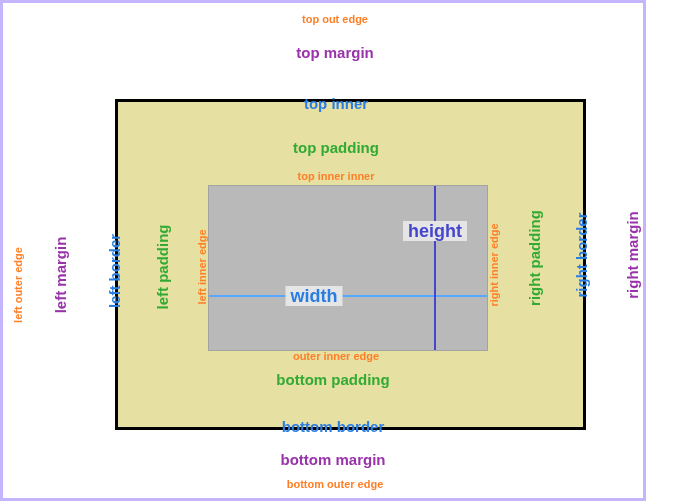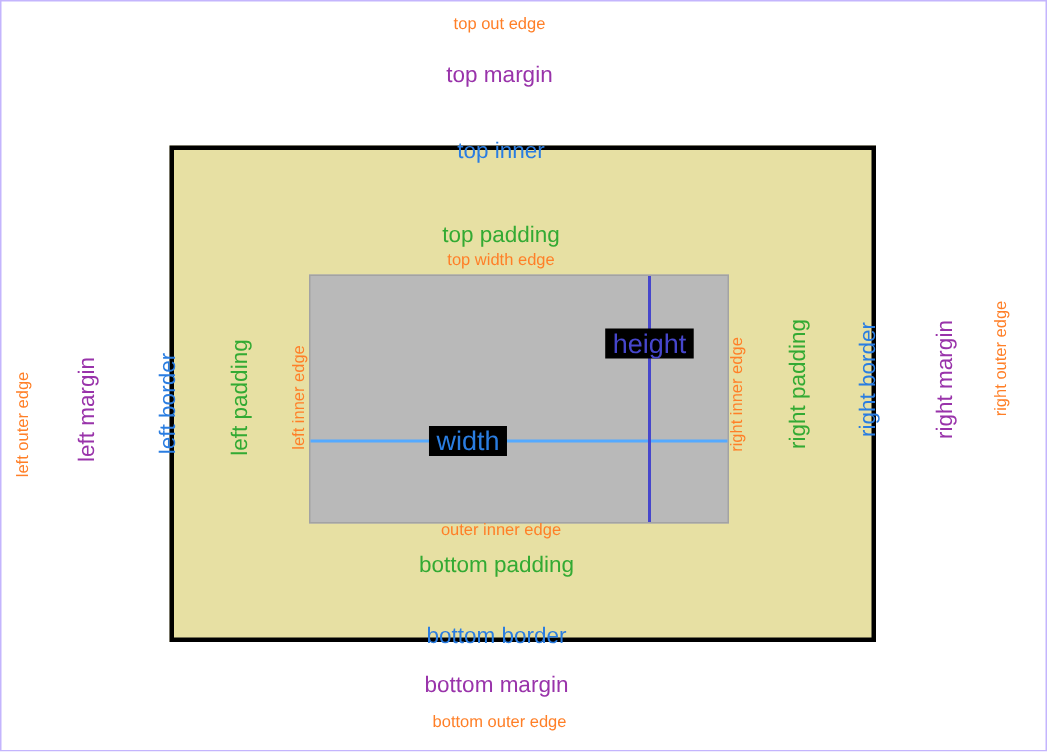--- a/index.html
+++ b/index.html
@@ -1,23 +1,24 @@
 <!DOCTYPE html>
 <html><head>
 <meta charset="utf-8">
 <style>
   * { margin: 0; padding: 0; box-sizing: border-box; }
   html, body { background: #ffffff; font-family: "Liberation Sans", sans-serif; }
   .canvas {
     position: relative;
-    width: 698px;
+    width: 646px;
     height: 501px;
     background: #ffffff;
-    border: 1px solid #c4b5fd;
+    border: 3px solid #c4b5fd;
     overflow: hidden;
+    font-weight: bold;
   }
   .lbl { position: absolute; white-space: nowrap; line-height: 1; }
   .h { transform: translate(-50%, -50%); }
   .v { transform: translate(-50%, -50%) rotate(-90deg); }
   .sm { font-size: 11px; }
   .md { font-size: 15px; }
   .lg { font-size: 18px; }
   .xl { font-size: 17px; }
   .orange { color: #ff7f27; }
   .purple { color: #9933aa; }
@@ -44,38 +45,38 @@
     left: 206px; top: 292px;
     width: 278px; height: 2px;
     background: #55aaff;
   }
   .height-line {
     position: absolute;
     left: 431px; top: 183px;
     width: 2px; height: 164px;
     background: #4646cc;
   }
-  .on-gray { background: #000000; padding: 1px 5px; }
+  .on-gray { background: #e5e5e5; padding: 1px 5px; }
 </style>
 </head>
 <body>
 
 <div class="canvas">
 
   <div class="border-box"></div>
   <div class="content-box"></div>
 
   <div class="width-line"></div>
   <div class="height-line"></div>
 
   <div class="lbl h sm orange" style="left:332px; top:16px;">top out edge</div>
   <div class="lbl h md purple" style="left:332px; top:49px;">top margin</div>
   <div class="lbl h md blue" style="left:333px; top:100px;">top inner</div>
-  <div class="lbl h md green" style="left:333px; top:144px;margin-top:12px;">top padding</div>
-  <div class="lbl h sm orange" style="left:333px; top:173px;">top width edge</div>
+  <div class="lbl h md green" style="left:333px; top:144px;">top padding</div>
+  <div class="lbl h sm orange" style="left:333px; top:173px;">top inner inner</div>
 
   <div class="lbl h lg blue on-gray" style="left:311px; top:293px;">width</div>
   <div class="lbl h lg indigo on-gray" style="left:432px; top:228px;">height</div>
 
   <div class="lbl v sm orange" style="left:15px; top:282px;">left outer edge</div>
   <div class="lbl v md purple" style="left:57px; top:272px;">left margin</div>
   <div class="lbl v md blue" style="left:111px; top:268px;">left border</div>
   <div class="lbl v md green" style="left:159px; top:264px;">left padding</div>
   <div class="lbl v sm orange" style="left:199px; top:264px;">left inner edge</div>
 

